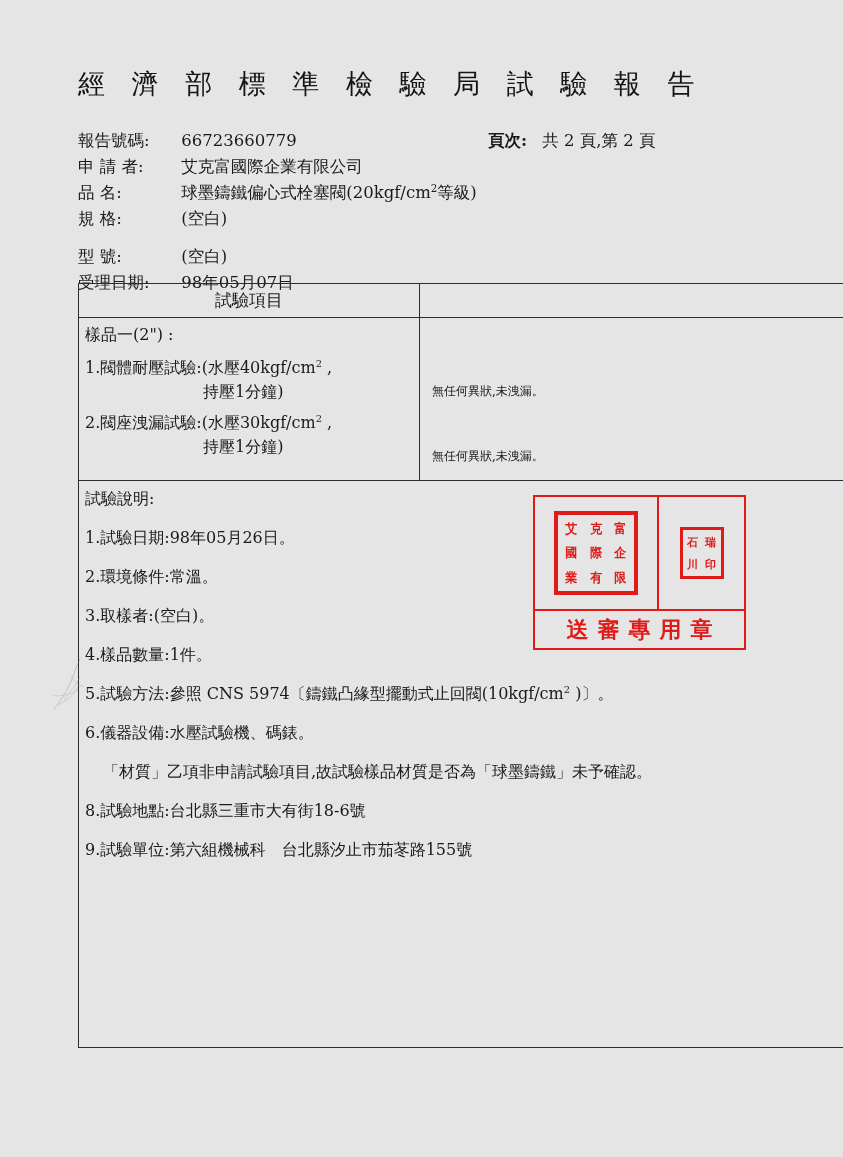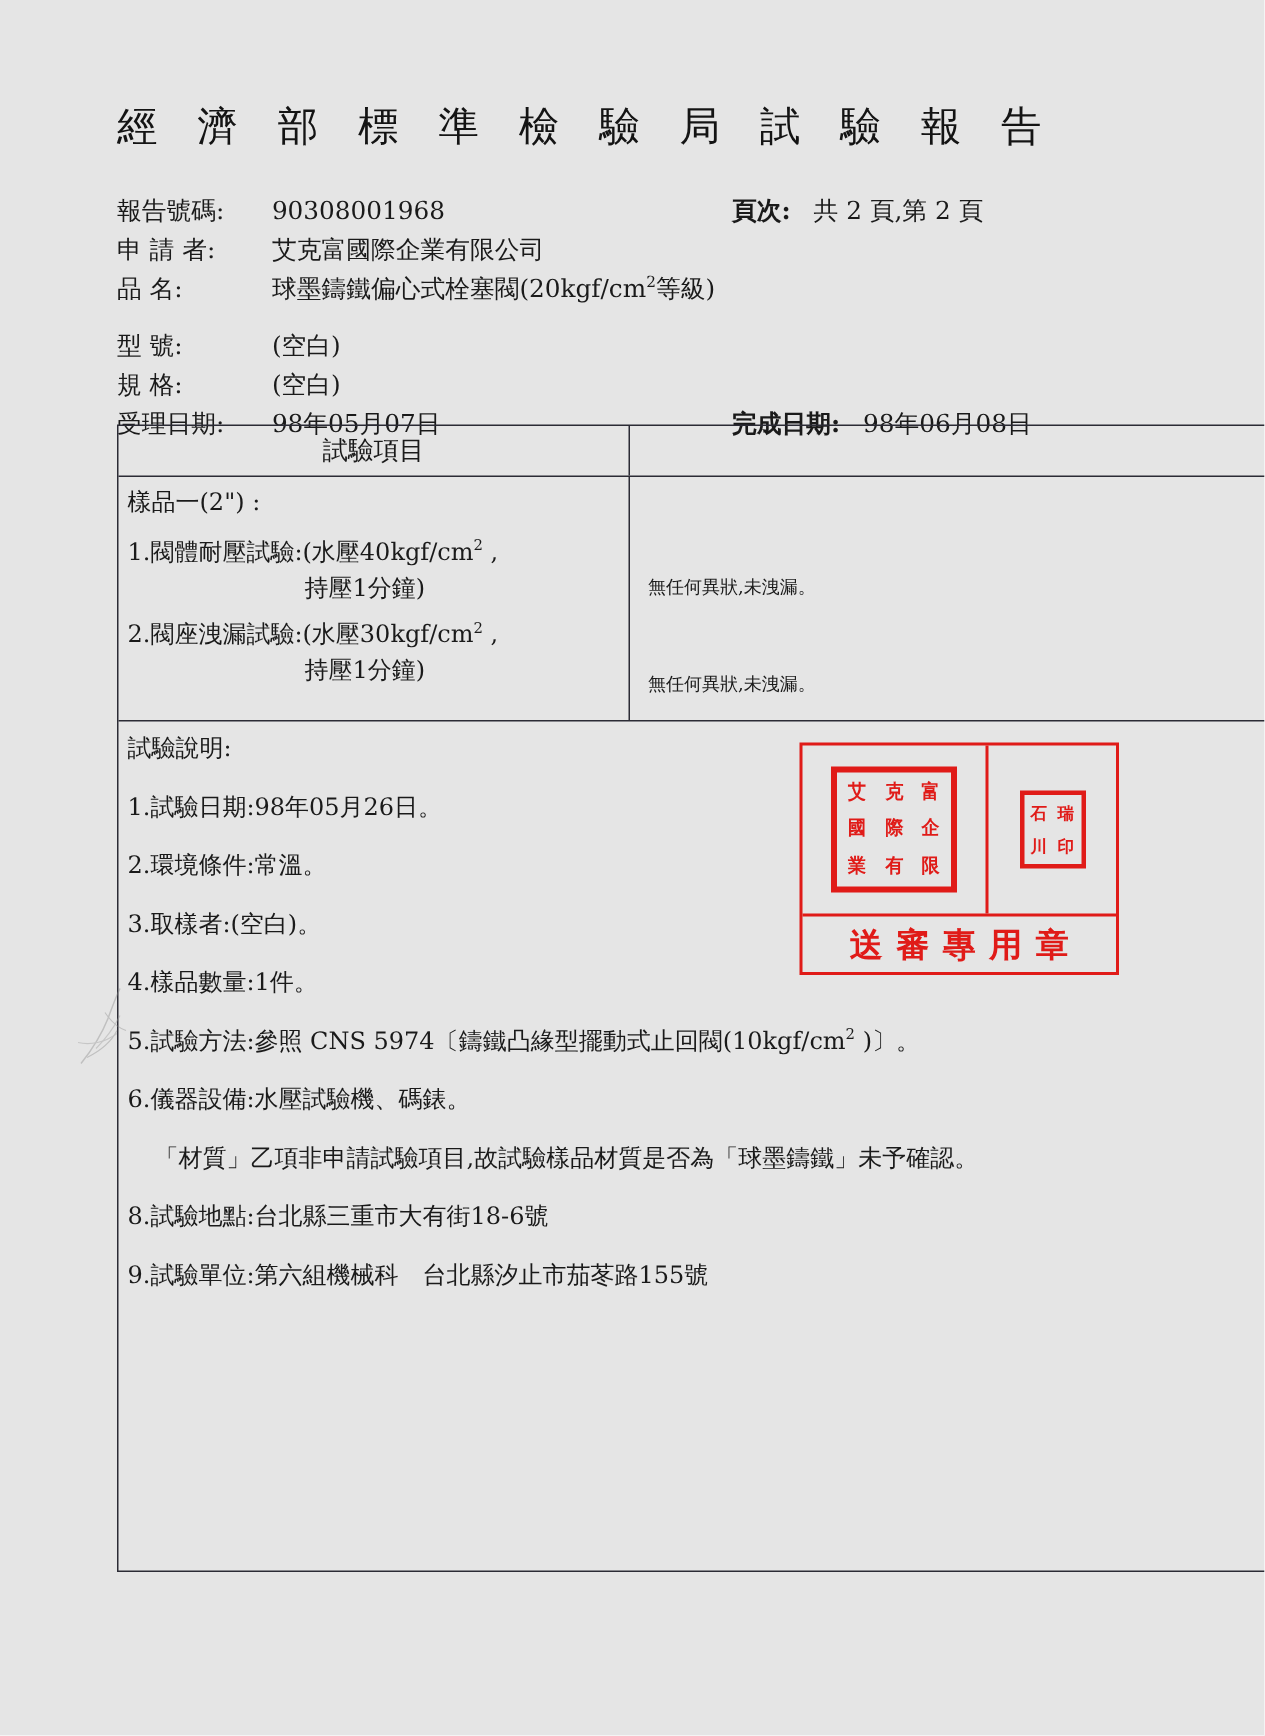--- a/index.html
+++ b/index.html
@@ -259,54 +259,50 @@
 <body>
 
 <div class="page">
 
   <div class="doc-title">經 濟 部 標 準 檢 驗 局 試 驗 報 告</div>
 
   <div class="meta">
 
     <div class="meta-row">
       <span class="meta-label">報告號碼:</span>
-      <span class="meta-value">90308001968</span>
+      <span class="meta-value">66723660779</span>
       <span class="meta-right">
         <span class="rl">頁次:</span>
         <span class="rv">共 2 頁,第 2 頁</span>
       </span>
     </div>
 
     <div class="meta-row">
       <span class="meta-label">申 請 者:</span>
       <span class="meta-value">艾克富國際企業有限公司</span>
     </div>
 
     <div class="meta-row">
       <span class="meta-label">品     名:</span>
       <span class="meta-value"><span>球墨鑄鐵偏心式栓塞閥(20kgf/cm</span><sup class="sq">2</sup><span>等級)</span></span>
     </div>
 
+    <div class="meta-row">
+      <span class="meta-label">規     格:</span>
+      <span class="meta-value">(空白)</span>
+    </div>
+
     <div class="meta-row gap">
       <span class="meta-label">型     號:</span>
       <span class="meta-value">(空白)</span>
     </div>
 
     <div class="meta-row">
-      <span class="meta-label">規     格:</span>
-      <span class="meta-value">(空白)</span>
-    </div>
-
-    <div class="meta-row">
       <span class="meta-label">受理日期:</span>
       <span class="meta-value">98年05月07日</span>
-      <span class="meta-right">
-        <span class="rl">完成日期:</span>
-        <span class="rv">98年06月08日</span>
-      </span>
     </div>
 
   </div>
 
   <div class="tbl">
 
     <div class="tbl-head">
       <div class="th th-item">試驗項目</div>
     </div>
 

